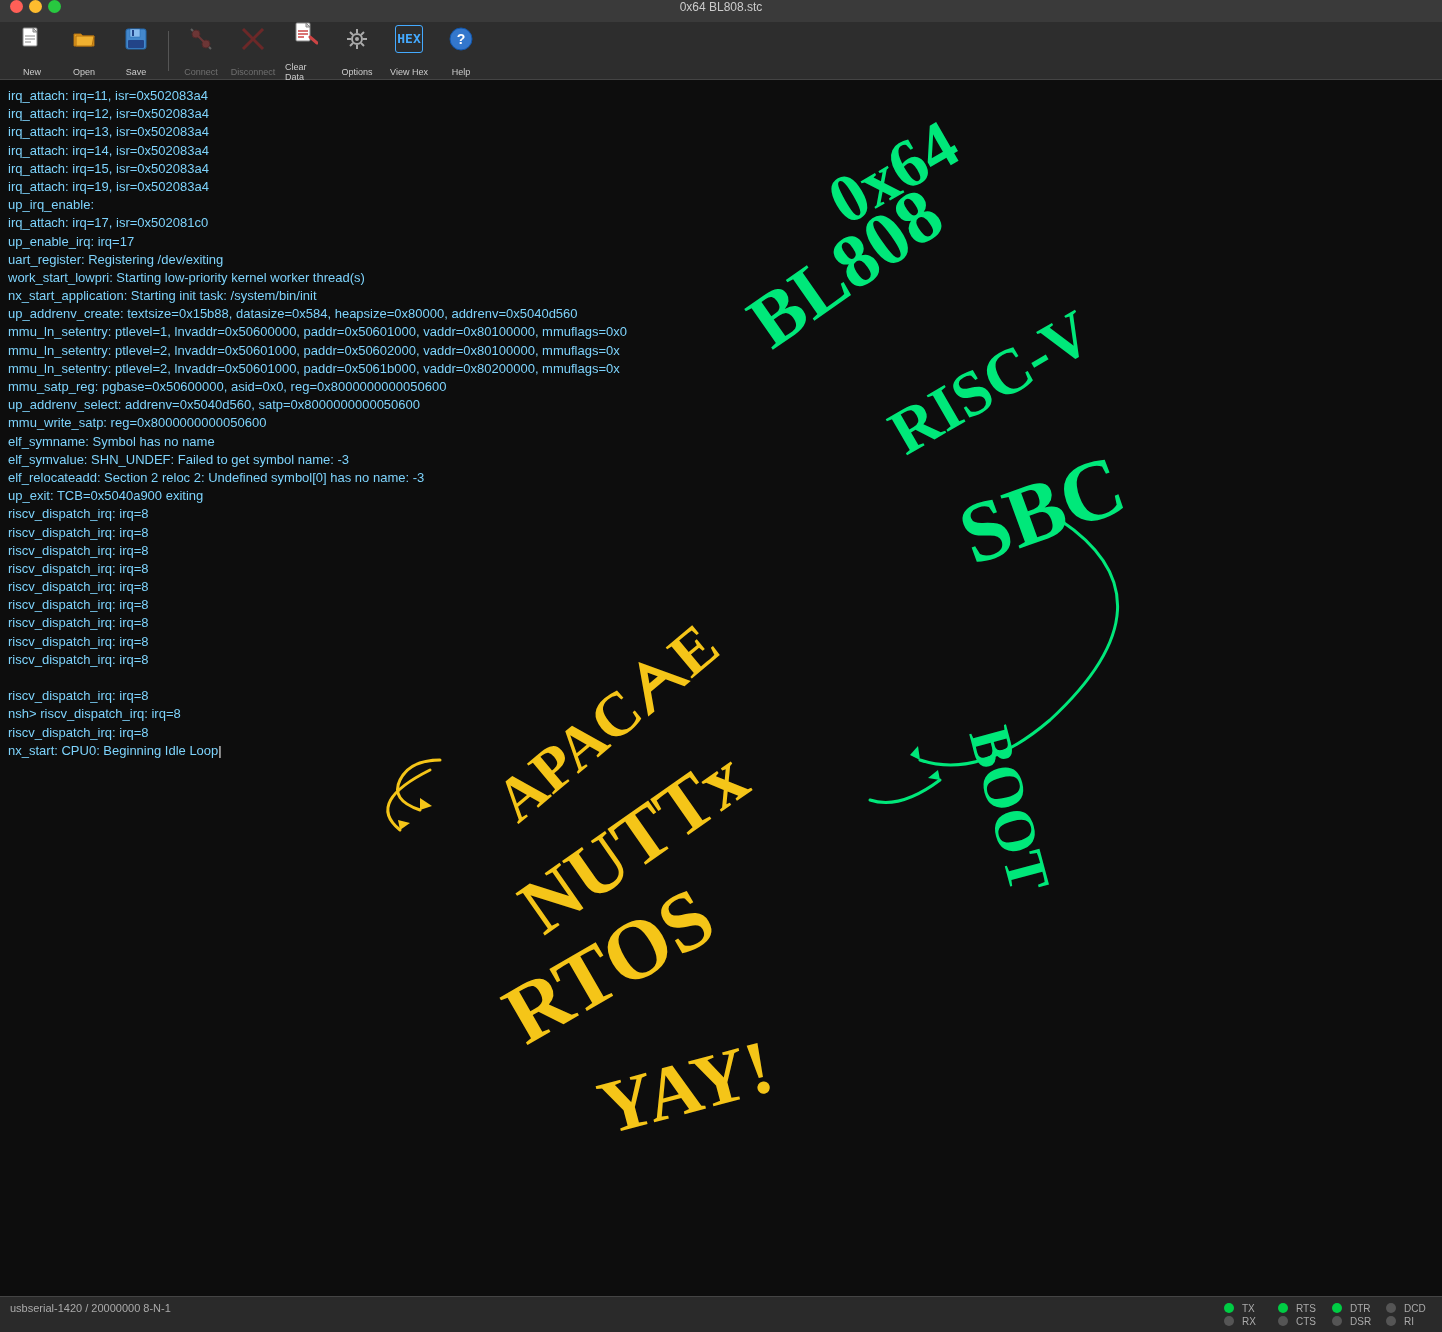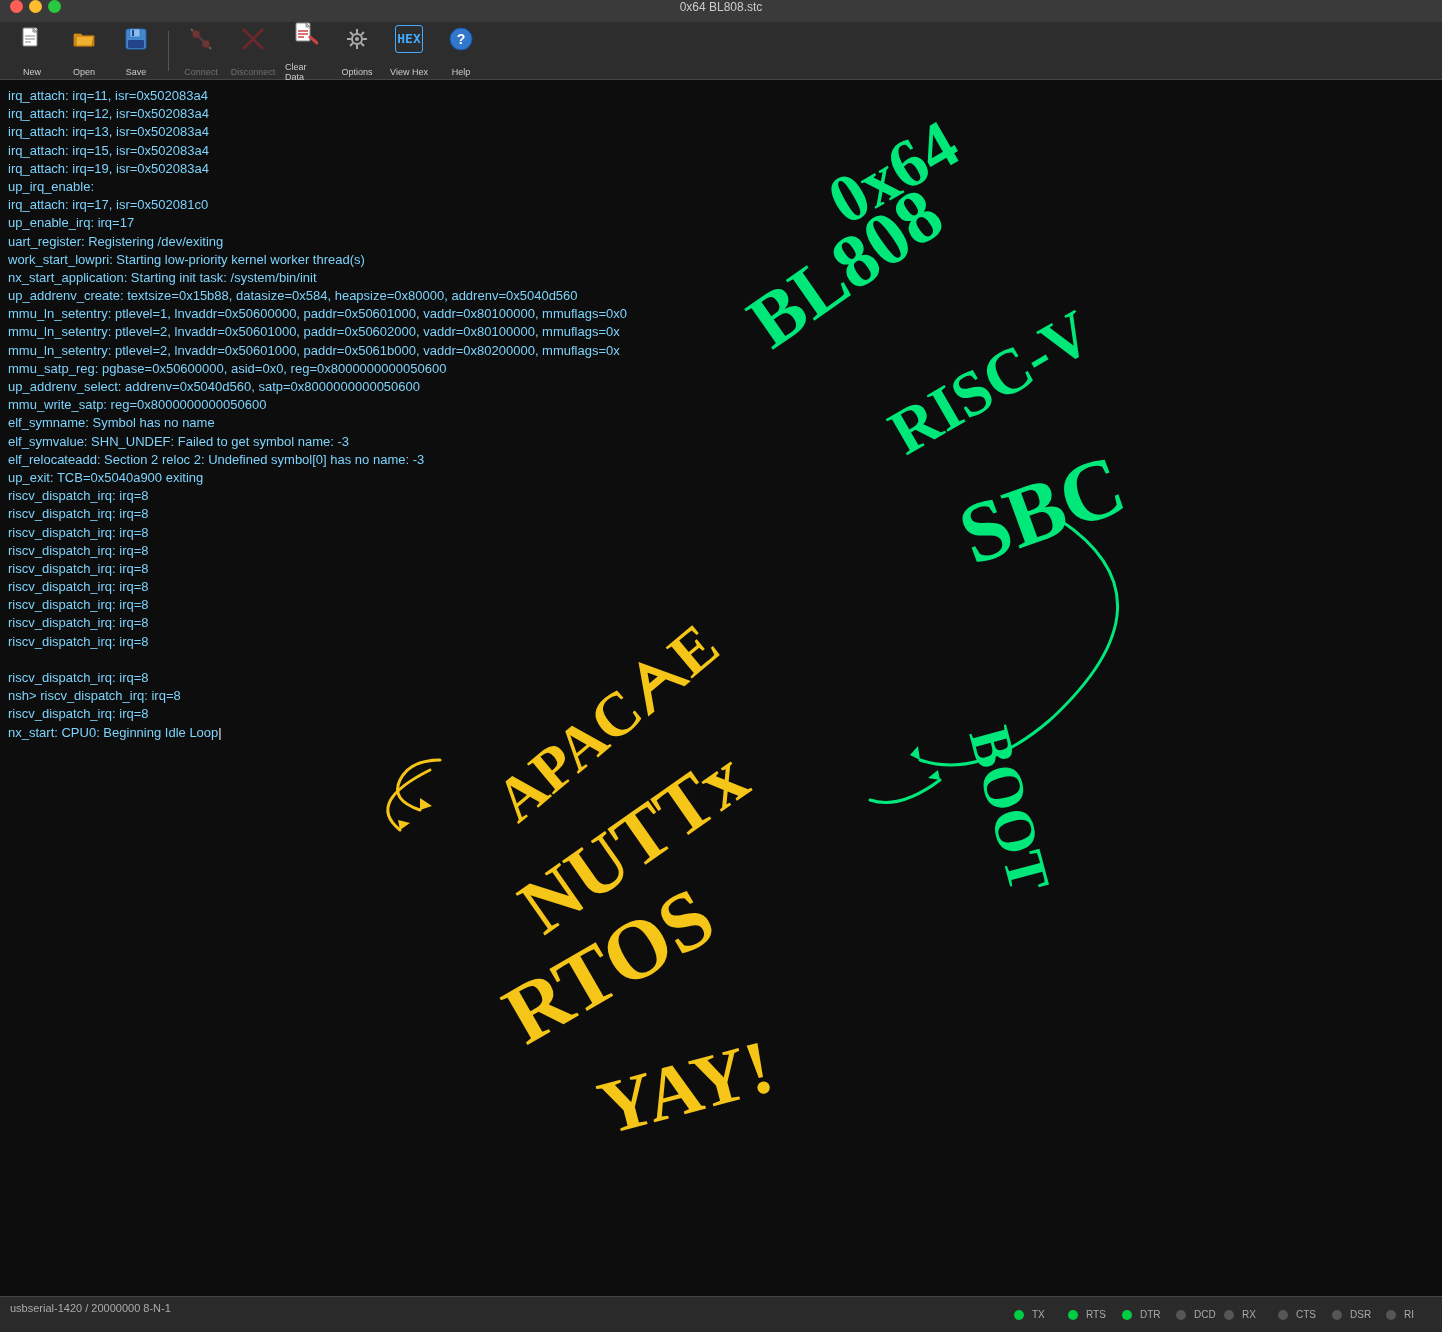--- a/index.html
+++ b/index.html
@@ -130,21 +130,21 @@
       color: #aaa;
       margin-top: 45px;
     }
     .status-right {
       display: flex;
       gap: 16px;
       align-items: center;
     }
     .status-indicator-group {
       display: flex;
-      flex-direction: row;
+      flex-direction: column;
       gap: 2px;
     }
     .status-indicator-row {
       display: flex;
       gap: 8px;
       align-items: center;
     }
     .indicator-dot {
       width: 10px;
       height: 10px;
@@ -287,20 +287,21 @@
       </svg>
     </div>
     <span class="tool-label">Help</span>
   </div>
 </div>
 
 <div class="terminal" id="terminal">
 <div class="terminal-line">irq_attach: irq=11, isr=0x502083a4</div>
     <div class="terminal-line">irq_attach: irq=12, isr=0x502083a4</div>
     <div class="terminal-line">irq_attach: irq=13, isr=0x502083a4</div>
+    <div class="terminal-line">irq_attach: irq=14, isr=0x502083a4</div>
     <div class="terminal-line">irq_attach: irq=15, isr=0x502083a4</div>
     <div class="terminal-line">irq_attach: irq=19, isr=0x502083a4</div>
     <div class="terminal-line">up_irq_enable:</div>
     <div class="terminal-line">irq_attach: irq=17, isr=0x502081c0</div>
     <div class="terminal-line">up_enable_irq: irq=17</div>
     <div class="terminal-line">uart_register: Registering /dev/exiting</div>
     <div class="terminal-line">work_start_lowpri: Starting low-priority kernel worker thread(s)</div>
     <div class="terminal-line">nx_start_application: Starting init task: /system/bin/init</div>
     <div class="terminal-line">up_addrenv_create: textsize=0x15b88, datasize=0x584, heapsize=0x80000, addrenv=0x5040d560</div>
     <div class="terminal-line">mmu_ln_setentry: ptlevel=1, lnvaddr=0x50600000, paddr=0x50601000, vaddr=0x80100000, mmuflags=0x0</div>

